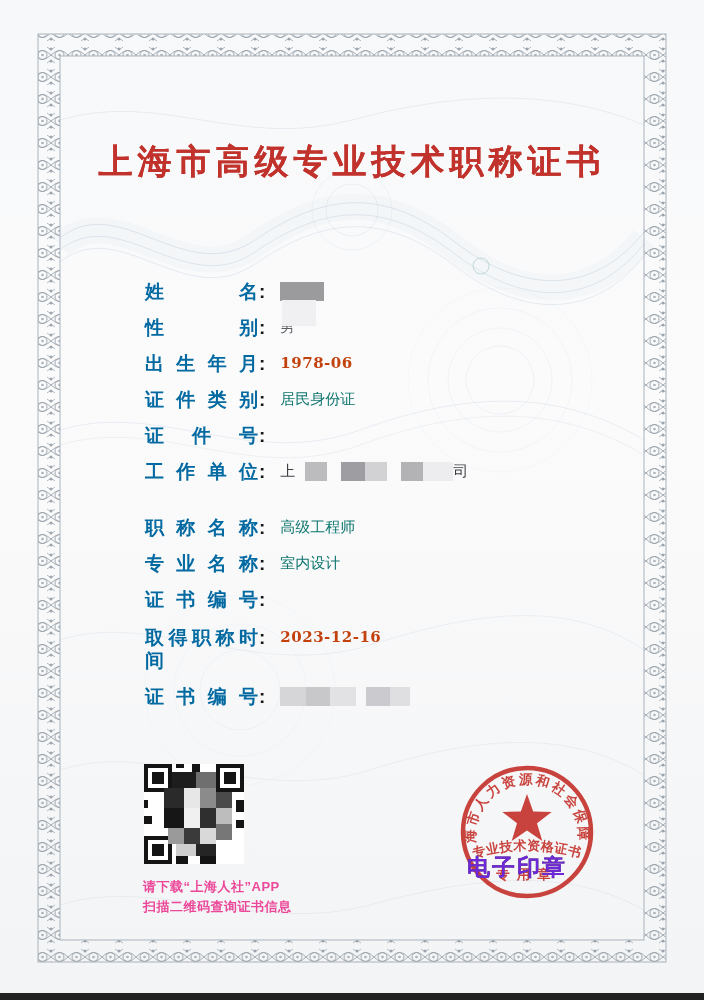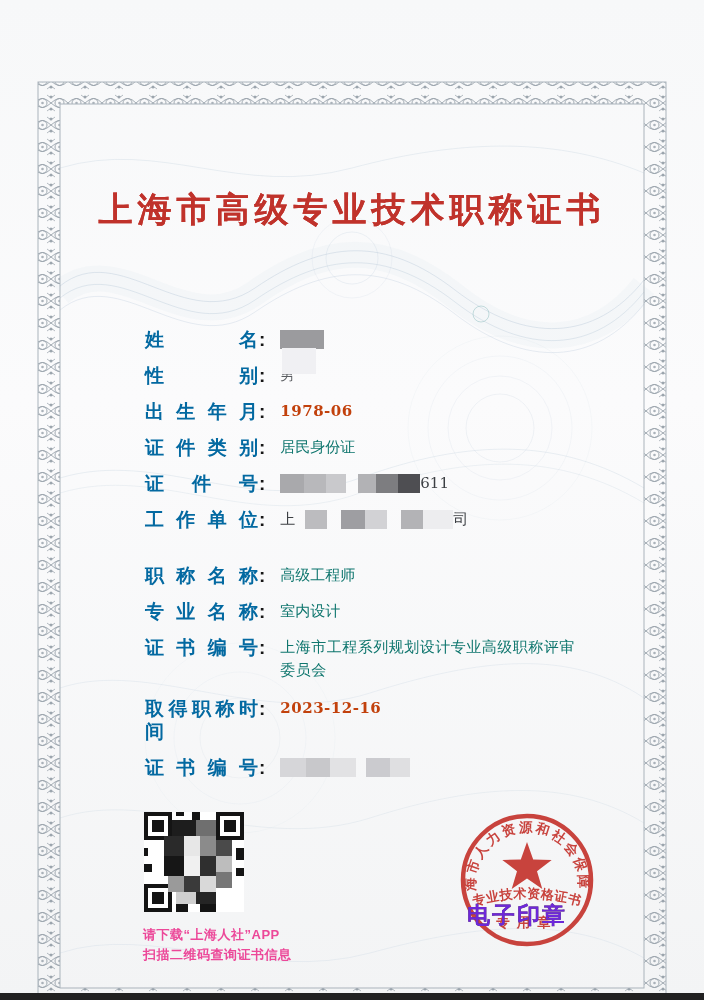--- a/index.html
+++ b/index.html
@@ -2,21 +2,21 @@
 <html><head>
 <meta charset="utf-8">
 <style>
   html,body{margin:0;padding:0;}
   body{
     width:704px;height:1000px;overflow:hidden;position:relative;
     background:linear-gradient(180deg,#f7f8f9 0%,#fbfbfc 40%,#f3f4f5 100%);
     font-family:"Liberation Sans",sans-serif;
     -webkit-font-smoothing:antialiased;
   }
-  .page{position:absolute;inset:0;margin-top:48px;}
+  .page{position:absolute;inset:0;}
   .bg-svg,.frame-svg{position:absolute;left:0;top:0;width:704px;height:1000px;pointer-events:none;}
   .bottom-strip{position:absolute;left:0;bottom:0;width:704px;height:7px;background:#212121;}
 
   .cert-title{
     position:absolute;left:0;top:139px;width:704px;text-align:center;
     font-family:"DejaVu Serif","Liberation Serif",serif;
     font-weight:bold;font-size:34px;letter-spacing:5px;color:#c0322b;
     text-shadow:0 0 .4px #c0322b;white-space:nowrap;
   }
 
@@ -136,30 +136,20 @@
 
     <div class="frow">
       <span class="flabel">证件类别</span>
         <span class="fcolon">:</span>
       <span class="fvalue">居民身份证</span>
     </div>
 
     <div class="frow">
       <span class="flabel">证件号</span>
         <span class="fcolon">:</span>
-      <span class="mosaic">
-        <span class="px" style="width:24px;background:#a9a9ac;"></span>
-        <span class="px" style="width:22px;background:#b8b8bb;"></span>
-        <span class="px" style="width:20px;background:#c9c9cc;"></span>
-        <span class="px" style="width:12px;"></span>
-        <span class="px" style="width:18px;background:#b2b2b5;"></span>
-        <span class="px" style="width:22px;background:#7d7d80;"></span>
-        <span class="px" style="width:22px;background:#4e4e52;"></span>
-        <span class="tail">611</span>
-      </span>
     </div>
 
     <div class="frow">
       <span class="flabel">工作单位</span>
         <span class="fcolon">:</span>
       <span class="mosaic">
         <span class="tail">上</span>
         <span class="px" style="width:10px;"></span>
         <span class="px" style="width:22px;background:#bcbcbf;"></span>
         <span class="px" style="width:14px;"></span>
@@ -180,21 +170,20 @@
 
     <div class="frow">
       <span class="flabel">专业名称</span>
         <span class="fcolon">:</span>
       <span class="fvalue">室内设计</span>
     </div>
 
     <div class="frow">
       <span class="flabel">证书编号</span>
         <span class="fcolon">:</span>
-      <span class="fvalue" style="letter-spacing:.5px;">上海市工程系列规划设计专业高级职称评审委员会</span>
     </div>
 
     <div class="frow gap-top-md">
       <span class="flabel">取得职称时间</span>
         <span class="fcolon">:</span>
       <span class="fvalue num">2023-12-16</span>
     </div>
 
     <div class="frow">
       <span class="flabel">证书编号</span>

